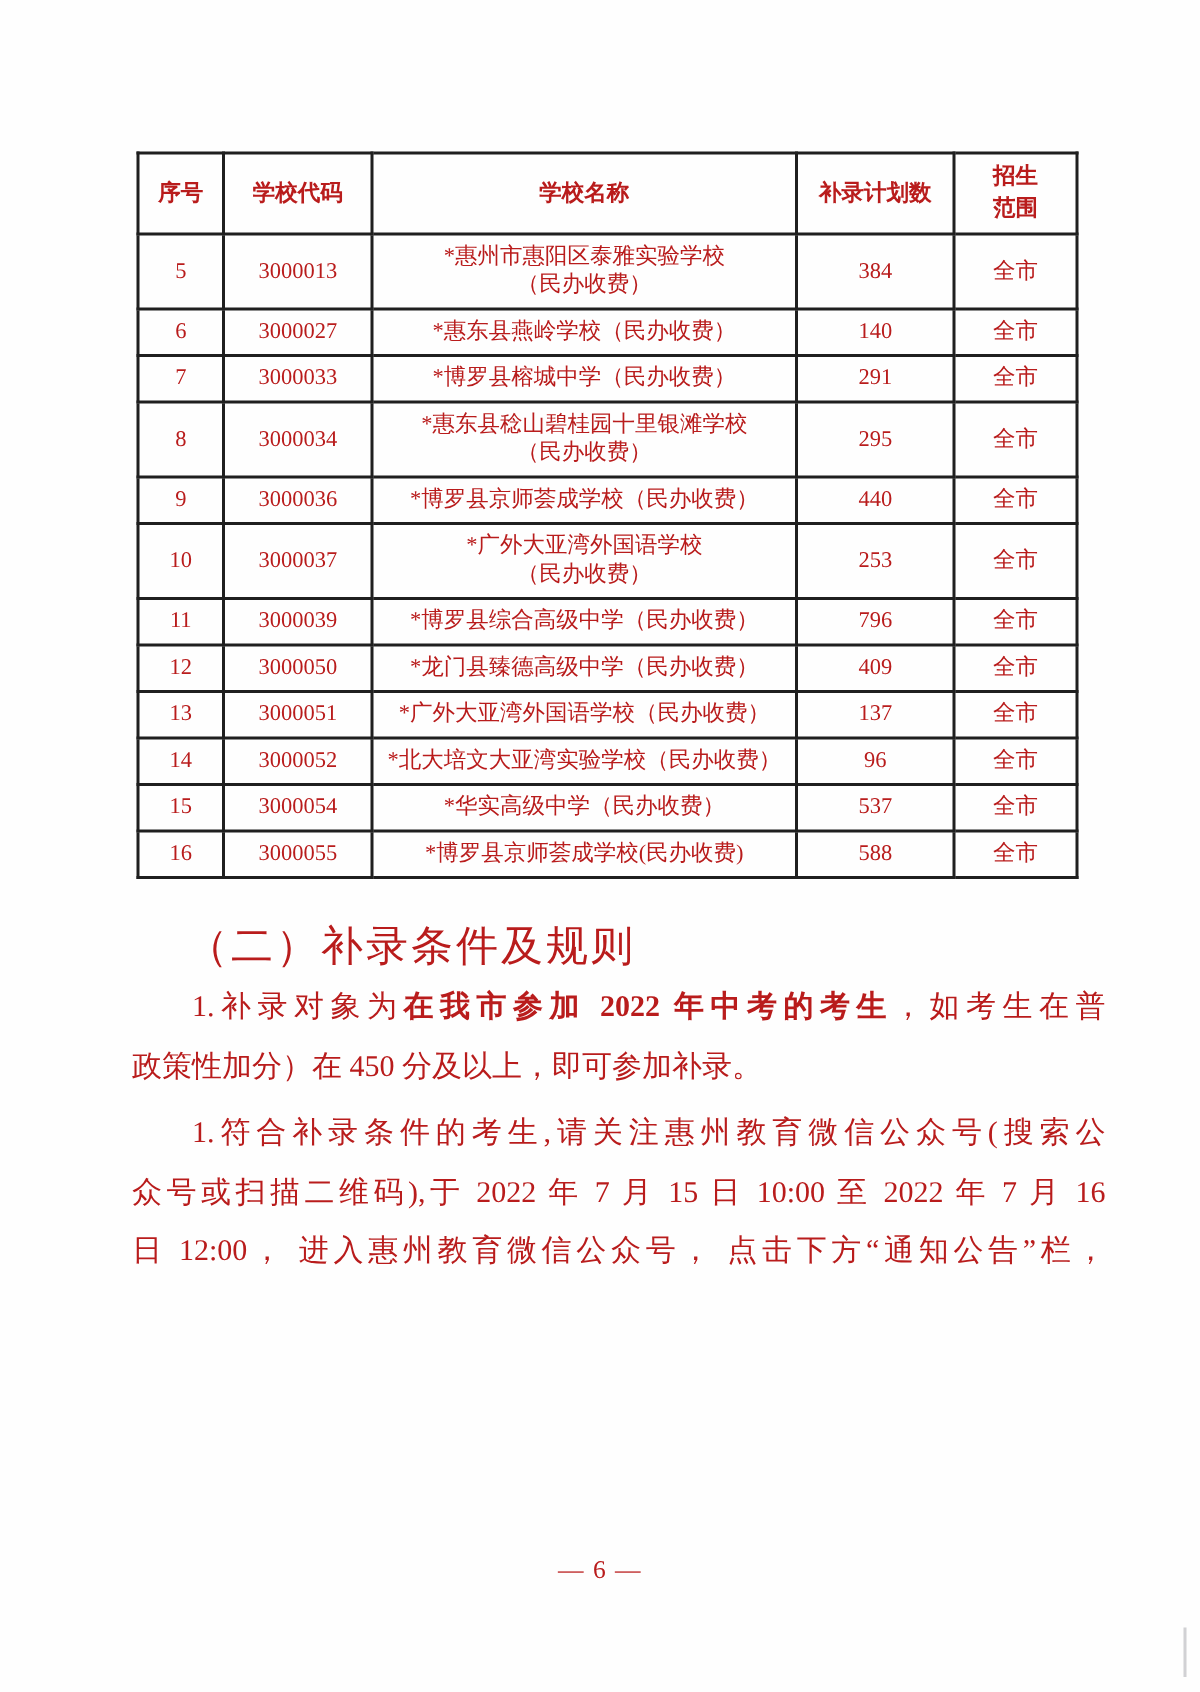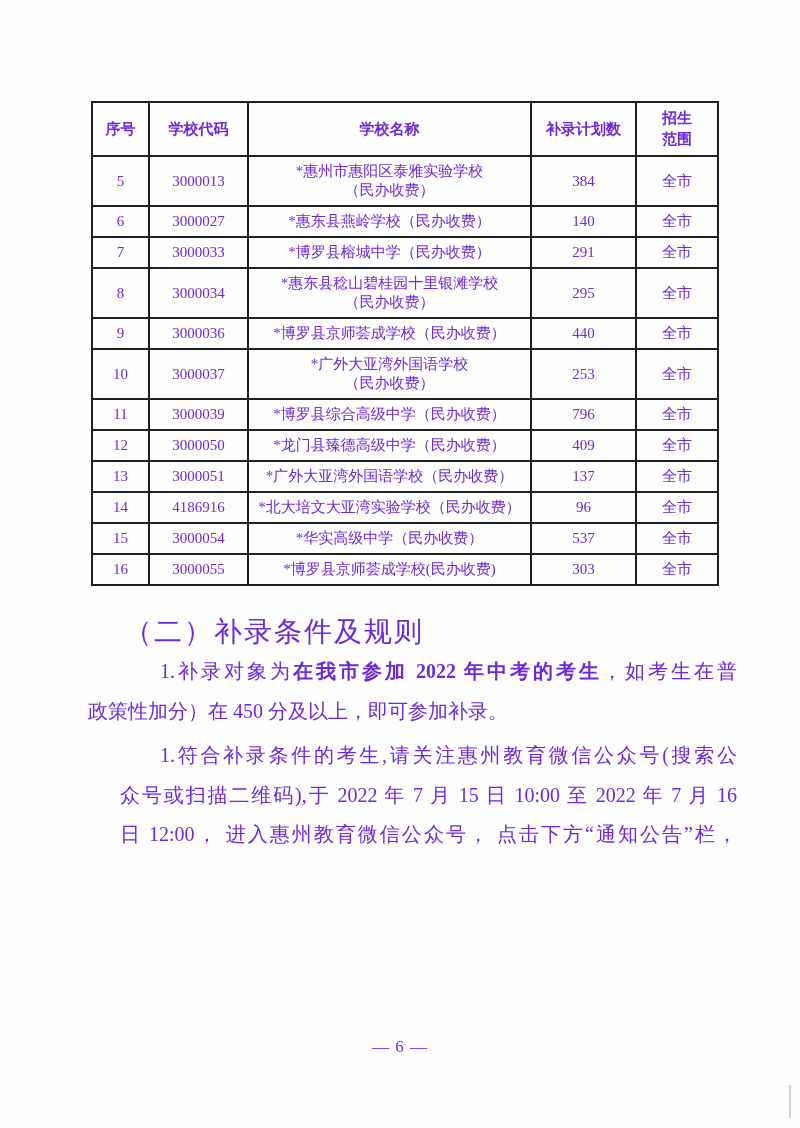--- a/index.html
+++ b/index.html
@@ -3,21 +3,21 @@
 <meta charset="utf-8">
 <style>
   * { margin: 0; padding: 0; box-sizing: border-box; }
   html, body { background: #e9e9e9; }
   .page {
     position: relative;
     width: 800px;
     height: 1128px;
     background: #fefefe;
     font-family: "Liberation Serif", "DejaVu Serif", serif;
-    color: #6d28d9;
+    color: #b91c1c;
     overflow: hidden;
   }
   
   .table-wrap {
     position: absolute;
     left: 91px;
     top: 101px;
     width: 630px;
   }
   table.school-table {
@@ -69,21 +69,21 @@
   }
   .section-heading.h3 { margin-top: 4px; }
   .para { margin-top: 6px; }
   .para.p3 { margin-top: 5px; }
   .line {
     font-size: 20px;
     line-height: 39.5px;
     text-align: justify;
     white-space: normal;
   }
-  .line.stretch { text-align-last: justify; margin-left: 32px; }
+  .line.stretch { text-align-last: justify; }
   .line.indent { text-indent: 40px; }
   .bold { font-weight: 700; }
   
   .page-footer {
     position: absolute;
     top: 1037px;
     left: 0;
     width: 100%;
     text-align: center;
     font-size: 17px;
@@ -212,21 +212,21 @@
       <td>3000051</td>
       <td>
         <span>*广外大亚湾外国语学校（民办收费）</span>
         <span class="name-line2"></span>
       </td>
       <td>137</td>
       <td>全市</td>
     </tr>
           <tr>
       <td>14</td>
-      <td>4186916</td>
+      <td>3000052</td>
       <td>
         <span>*北大培文大亚湾实验学校（民办收费）</span>
         <span class="name-line2"></span>
       </td>
       <td>96</td>
       <td>全市</td>
     </tr>
           <tr>
       <td>15</td>
       <td>3000054</td>
@@ -237,21 +237,21 @@
       <td>537</td>
       <td>全市</td>
     </tr>
           <tr>
       <td>16</td>
       <td>3000055</td>
       <td>
         <span>*博罗县京师荟成学校(民办收费)</span>
         <span class="name-line2"></span>
       </td>
-      <td>303</td>
+      <td>588</td>
       <td>全市</td>
     </tr>
         </tbody>
     </table>
   </div>
 
   <div class="content">
 
     <p class="section-heading">（二）补录条件及规则</p>
 

